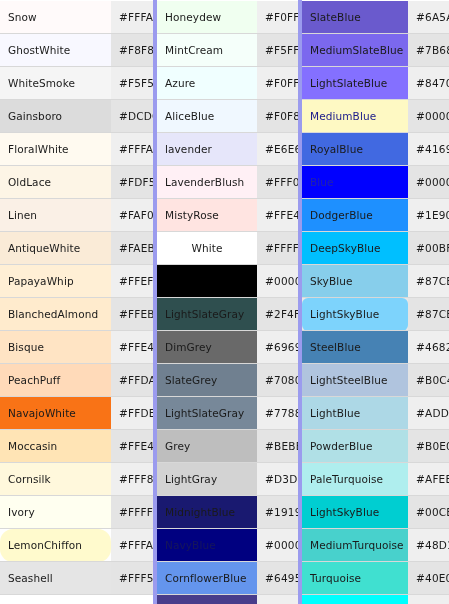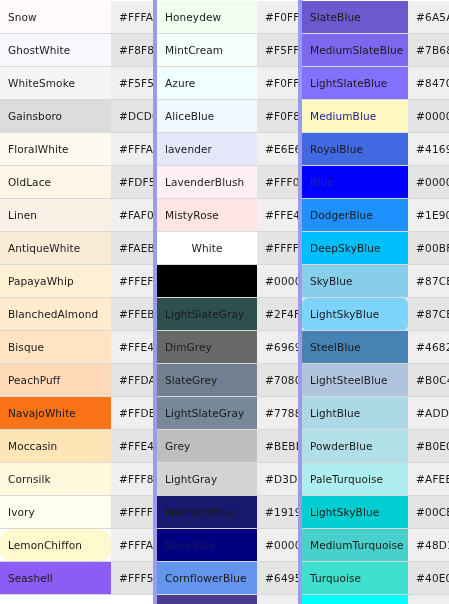--- a/index.html
+++ b/index.html
@@ -156,21 +156,21 @@
           </tr>
           <tr>
             <td class="cell-name" style="background: rgb(255, 255, 240); color: rgb(26, 26, 26);">Ivory</td>
             <td class="cell-hex hex-b">#FFFFF0</td>
           </tr>
           <tr>
             <td class="cell-name" style="background: rgb(255, 250, 205); color: rgb(26, 26, 26); border-radius: 13px;">LemonChiffon</td>
             <td class="cell-hex hex-a">#FFFACD</td>
           </tr>
           <tr>
-            <td class="cell-name" style="background: #8b5cf6; color: rgb(26, 26, 26);">Seashell</td>
+            <td class="cell-name" style="background: #e5e5e5; color: rgb(26, 26, 26);">Seashell</td>
             <td class="cell-hex hex-b">#FFF5EE</td>
           </tr>
         </tbody>
     </table>
     <div class="tail"></div>
   </div>
 
   <div class="col col-2">
     <table class="swatches">
       <tbody>

